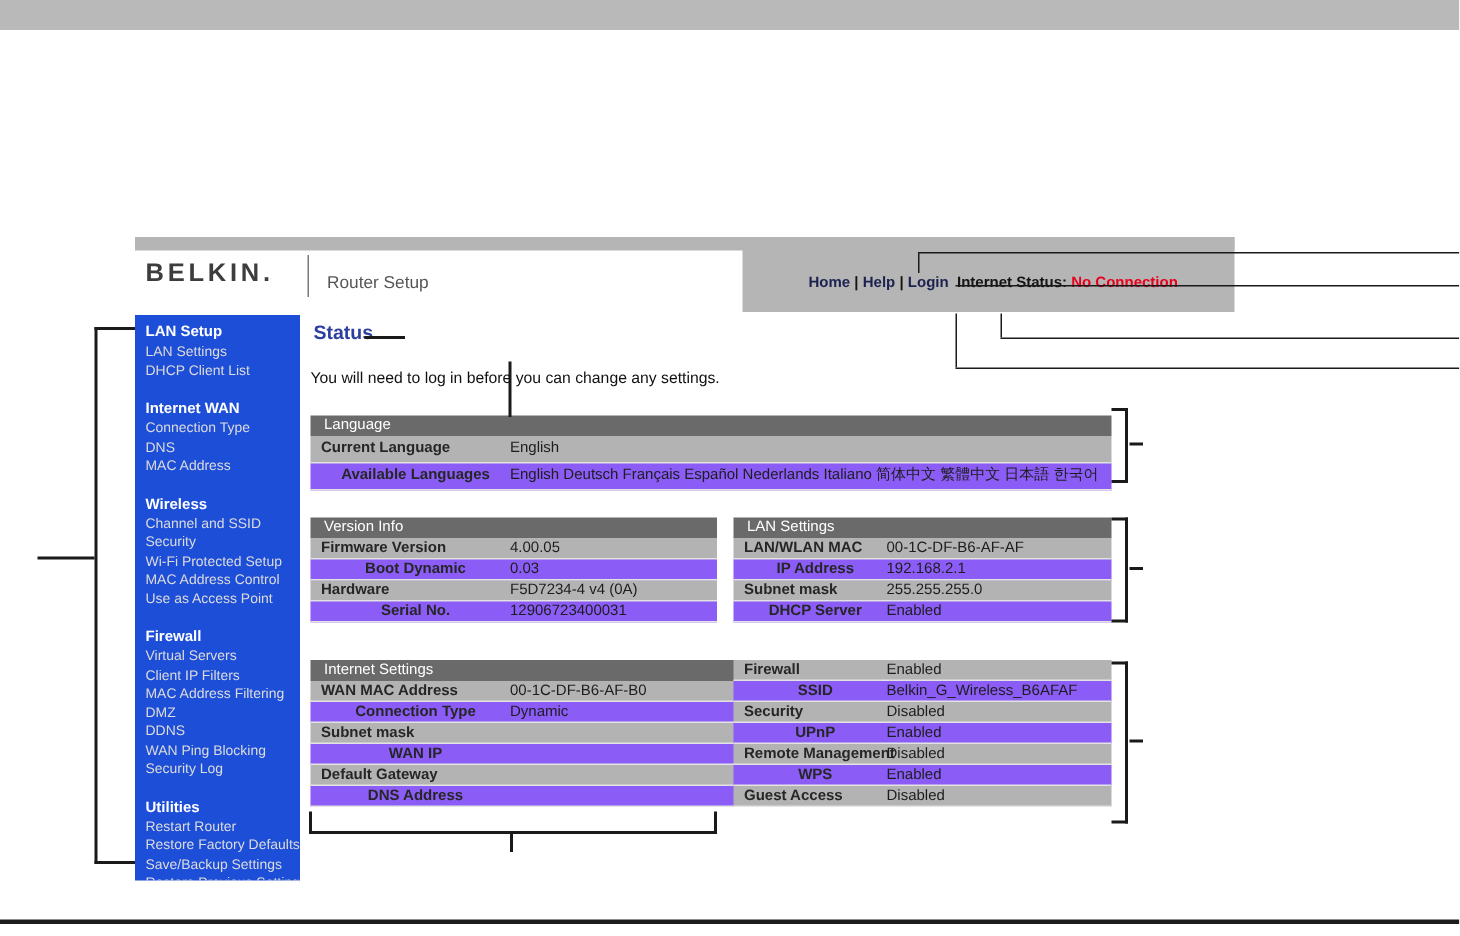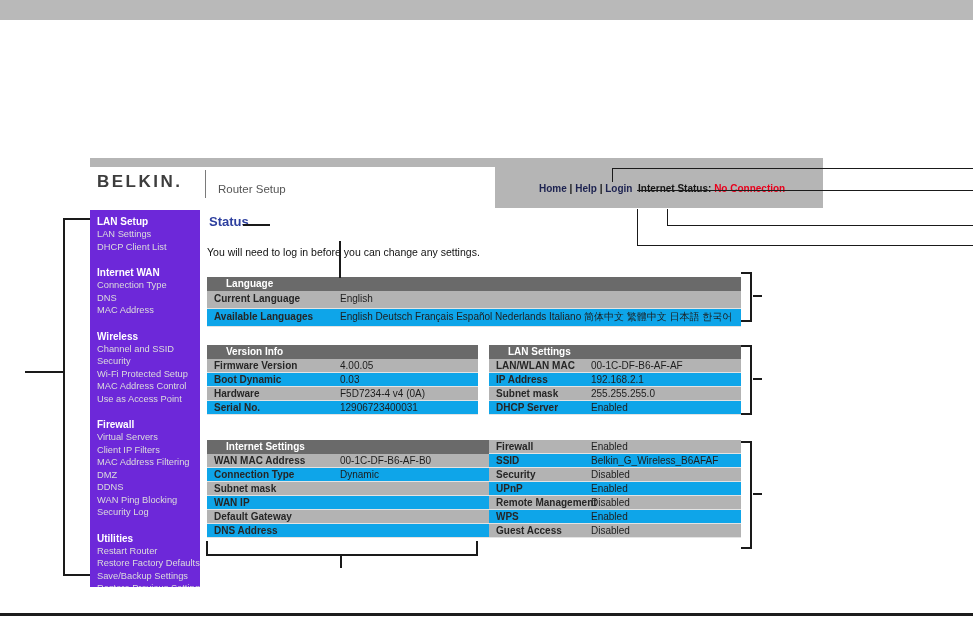--- a/index.html
+++ b/index.html
@@ -14,33 +14,33 @@
   
   .page-top-strip{left:90px;top:158px;width:733px;height:9px;background:#b5b5b5;}
   .nav-gray-block{left:495px;top:158px;width:328px;height:50px;background:#b5b5b5;}
   .logo{left:97px;top:172px;font-size:17px;font-weight:bold;letter-spacing:2.5px;color:#3d3d3d;}
   .logo-divider{left:205px;top:170px;width:1px;height:28px;background:#7a7a7a;}
   .product-title{left:218px;top:183px;font-size:11.5px;color:#555;}
   .nav-text{left:495px;top:183px;width:322px;text-align:left;font-size:10px;font-weight:bold;color:#141414;white-space:nowrap;margin-left:44px;}
   .nav-text .lnk{color:#1c2250;cursor:pointer;}
   .nav-text .status-red{color:#e8001c;}
   
-  .sidebar{left:90px;top:210px;width:110px;height:377px;background:#6d28d9;box-sizing:border-box;padding:5px 0 0 7px;overflow:hidden;}
+  .sidebar{left:90px;top:210px;width:110px;height:377px;background:#1d4ed8;box-sizing:border-box;padding:5px 0 0 7px;overflow:hidden;}
   .sb-title{font-size:10px;font-weight:bold;color:#ffffff;height:13px;line-height:13px;margin-top:13px;white-space:nowrap;}
   .sb-title:first-child{margin-top:0;}
   .sb-item{font-size:9.3px;color:#dcdcdc;height:12.5px;line-height:12.5px;white-space:nowrap;cursor:pointer;}
   
   .status-title{left:209px;top:214px;font-size:13px;font-weight:bold;color:#2d3f9e;text-align:right;}
   .notice{left:207px;top:246px;font-size:10.5px;color:#111;}
   
   .info-table{box-sizing:border-box;}
-  .tbl-header{height:14px;line-height:14px;background:#6a6a6a;color:#ffffff;font-size:10px;font-weight:bold;padding-left:19px;}
+  .tbl-header{height:14px;line-height:14px;background:#6a6a6a;color:#ffffff;font-size:10px;font-weight:normal;padding-left:9px;}
   .tbl-row{display:flex;height:14px;line-height:14px;font-size:10px;border-bottom:1px solid #e3e3e3;box-sizing:border-box;}
   .tbl-row.dark{background:#b3b3b3;}
-  .tbl-row.light{background:#0ea5e9;}
+  .tbl-row.light{background:#8b5cf6;text-align:center;}
   .tbl-label{font-weight:bold;color:#262626;padding-left:7px;flex:0 0 auto;white-space:nowrap;}
   .tbl-value{color:#1d1d1d;white-space:nowrap;overflow:hidden;}
   .wide-label .tbl-label{width:126px;}
   .narrow-label .tbl-label{width:95px;}
   .language-table .tbl-row{height:18px;line-height:15px;}
   
   .line{background:#1a1a1a;}
 </style>
 </head>
 <body>

